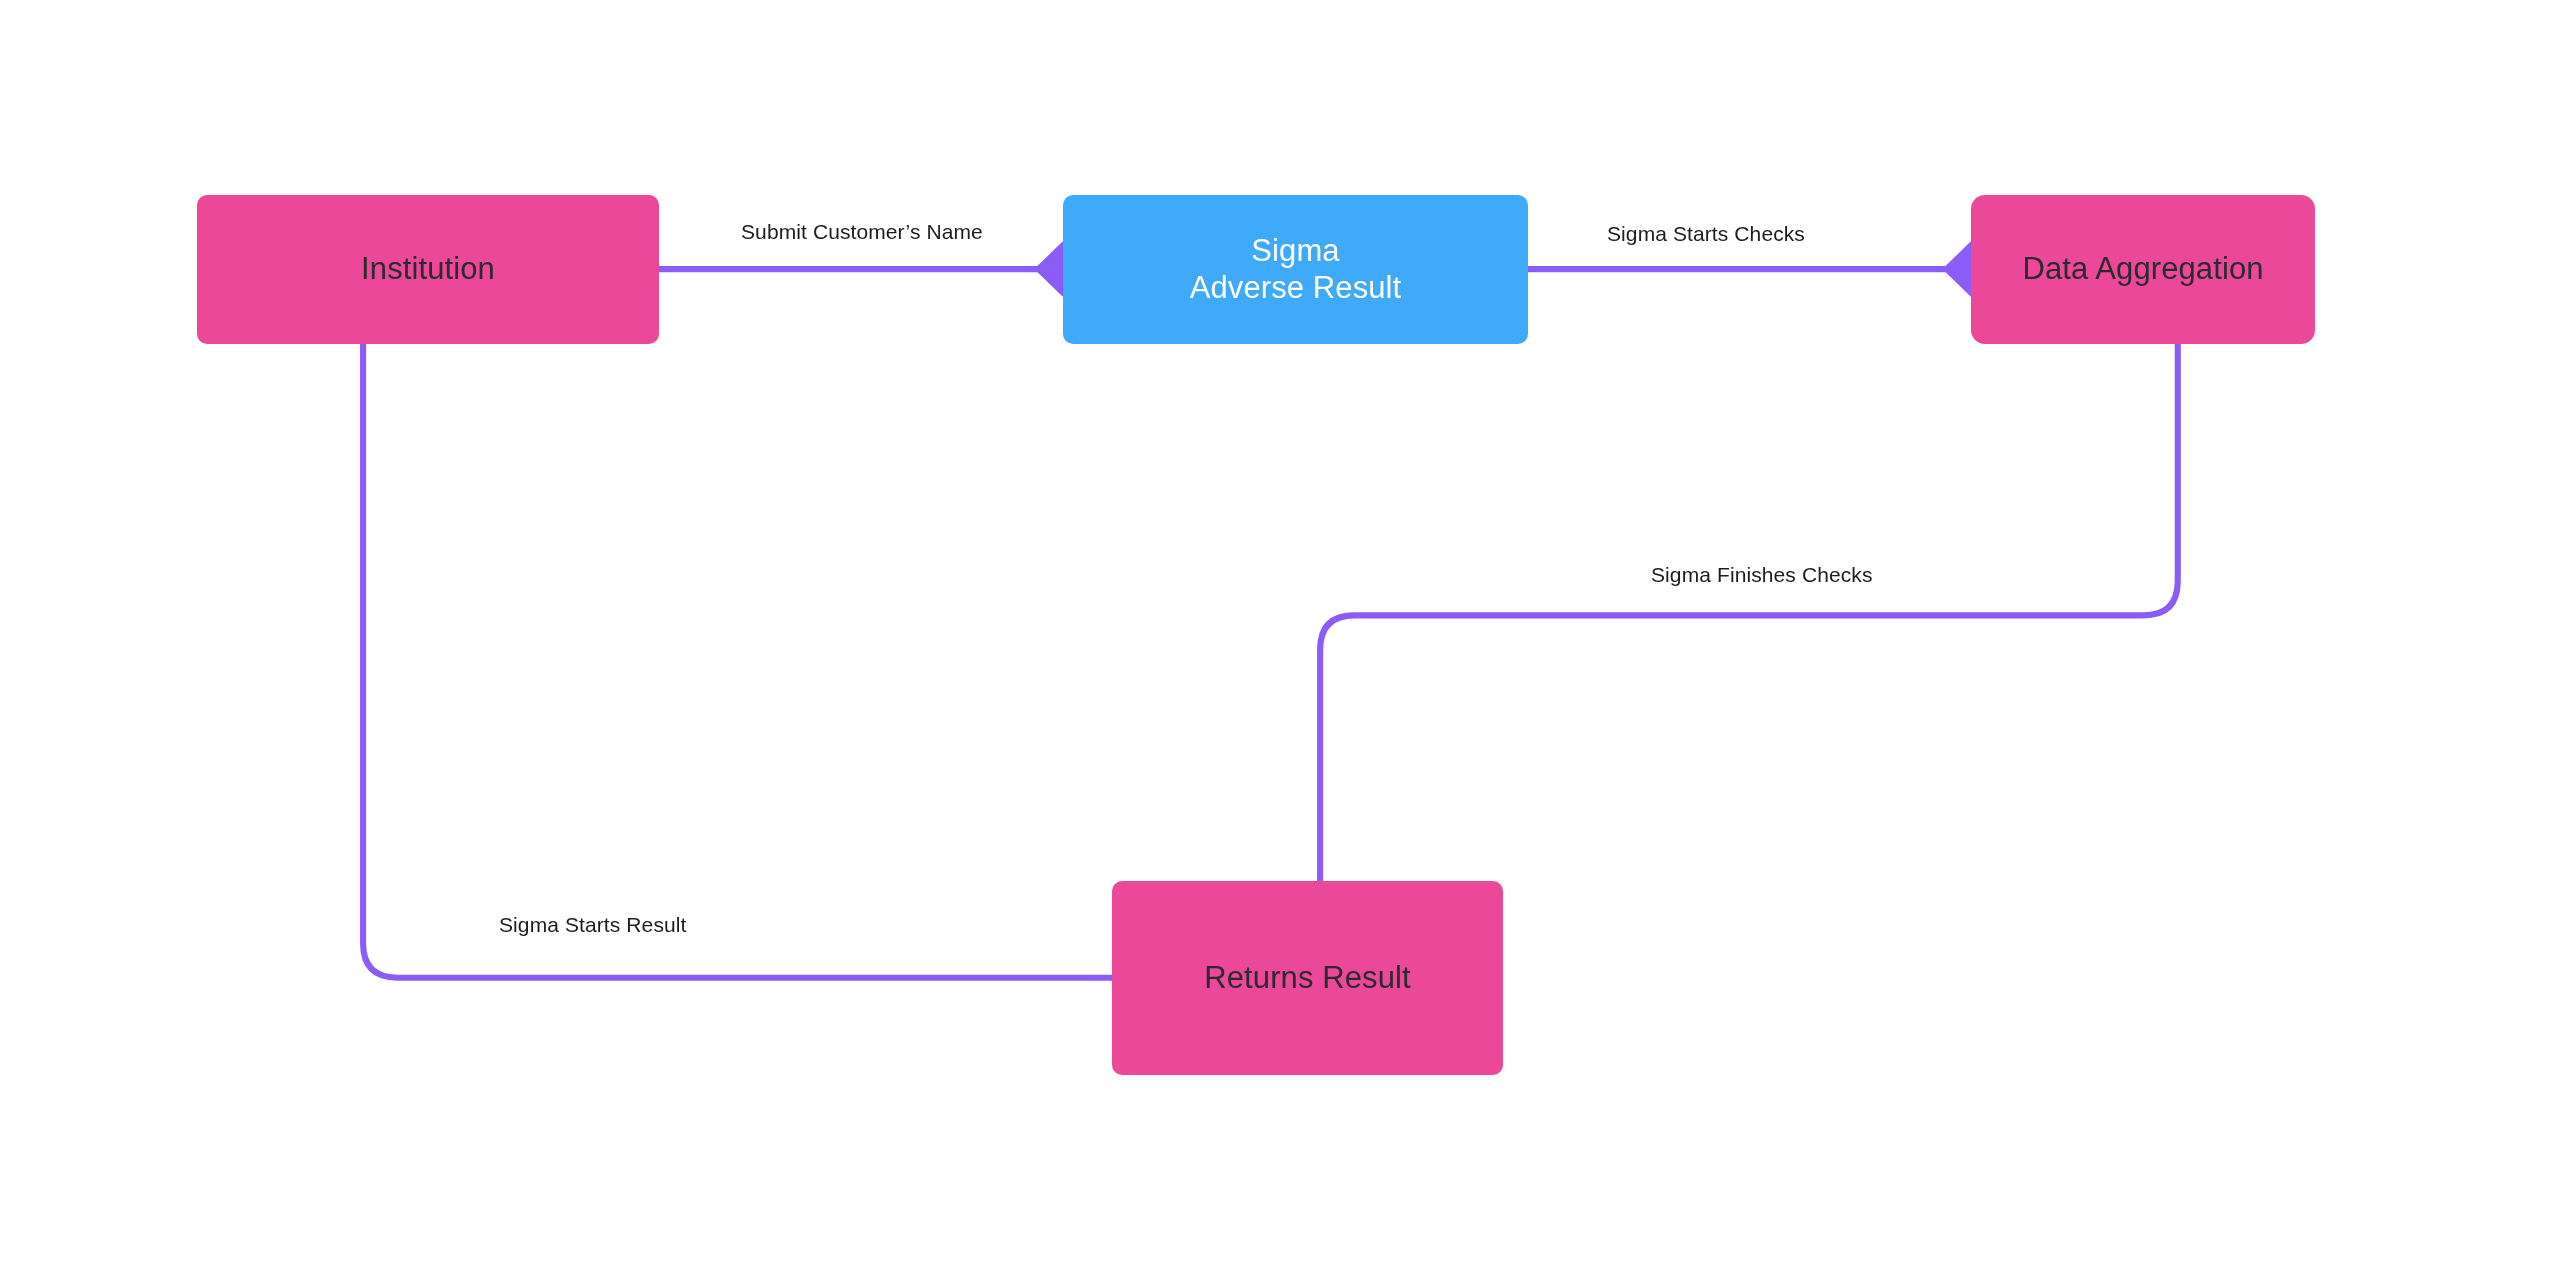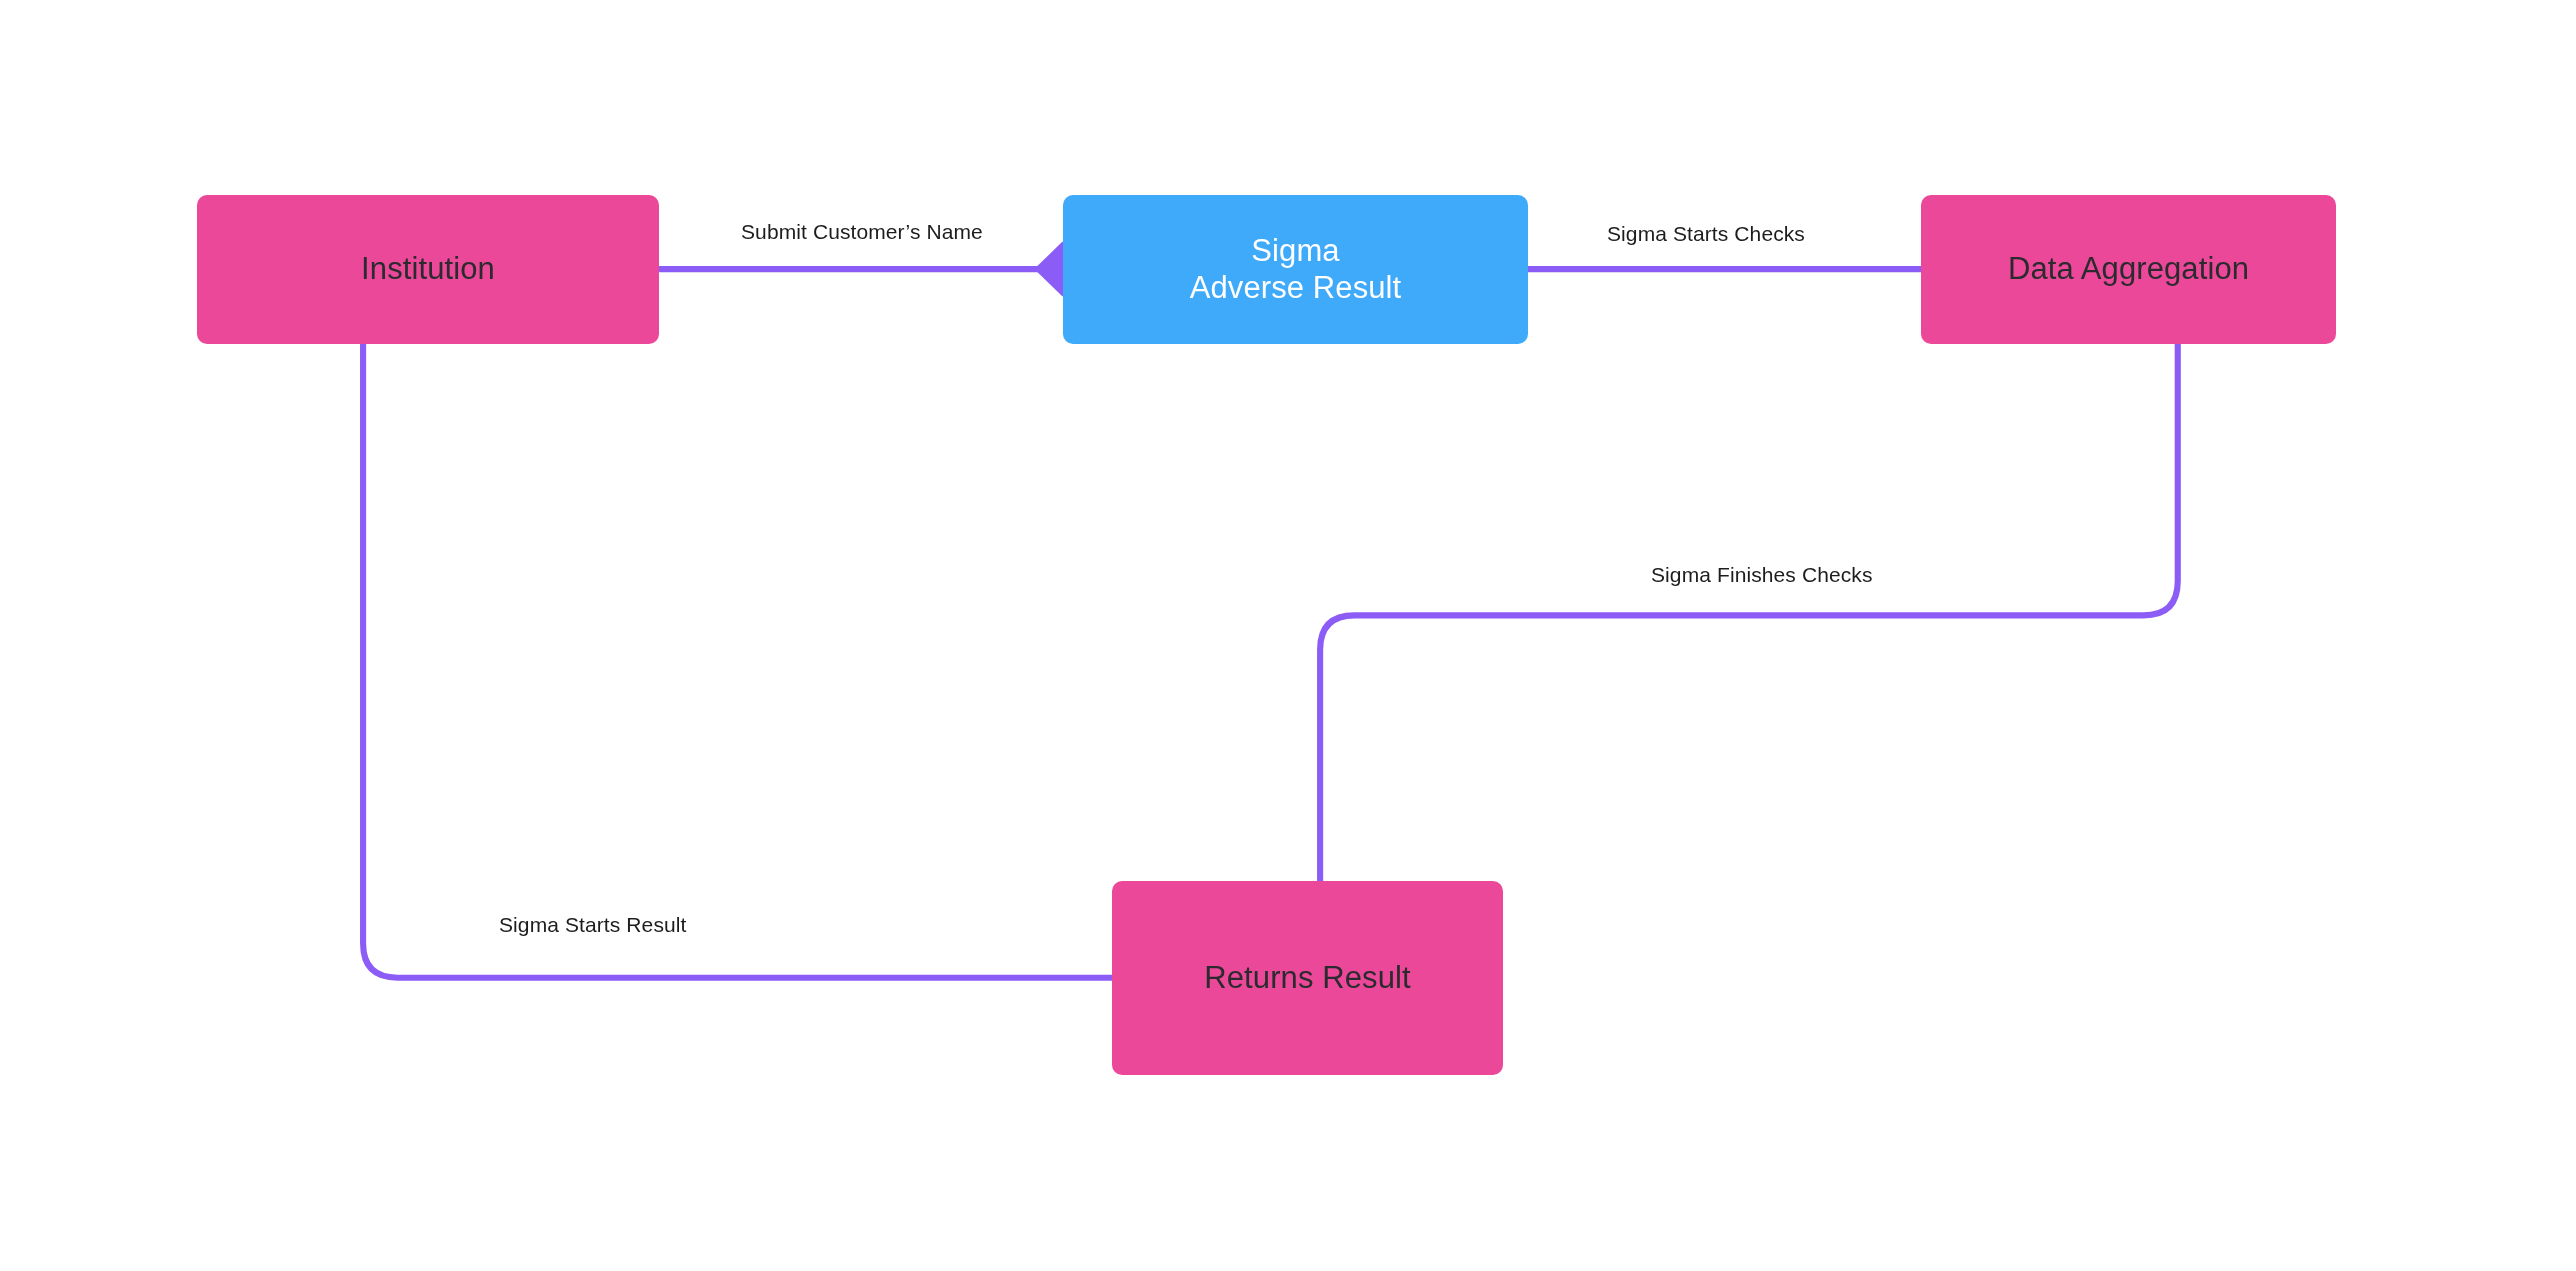--- a/index.html
+++ b/index.html
@@ -46,21 +46,21 @@
     background: #ec4899;
     color: #2b2b2f;
   }
   .node.highlight {
     background: #3fa9fa;
     color: #ffffff;
   }
   
   #node-institution  { left: 197px;  top: 195px;  width: 462px; height: 149px; }
   #node-sigma        { left: 1063px; top: 195px;  width: 465px; height: 149px; }
-  #node-aggregation  { left: 1921px; top: 195px;  width: 415px; height: 149px; }
+  #node-aggregation  { left: 1971px; top: 195px;  width: 344px; height: 149px; border-radius: 14px; }
   #node-returns      { left: 1112px; top: 881px; width: 391px; height: 194px; }
 
   .edge-label {
     position: absolute;
     font-size: 21px;
     color: #1d1d1f;
     white-space: nowrap;
     z-index: 6;
     letter-spacing: 0.1px;
   }

